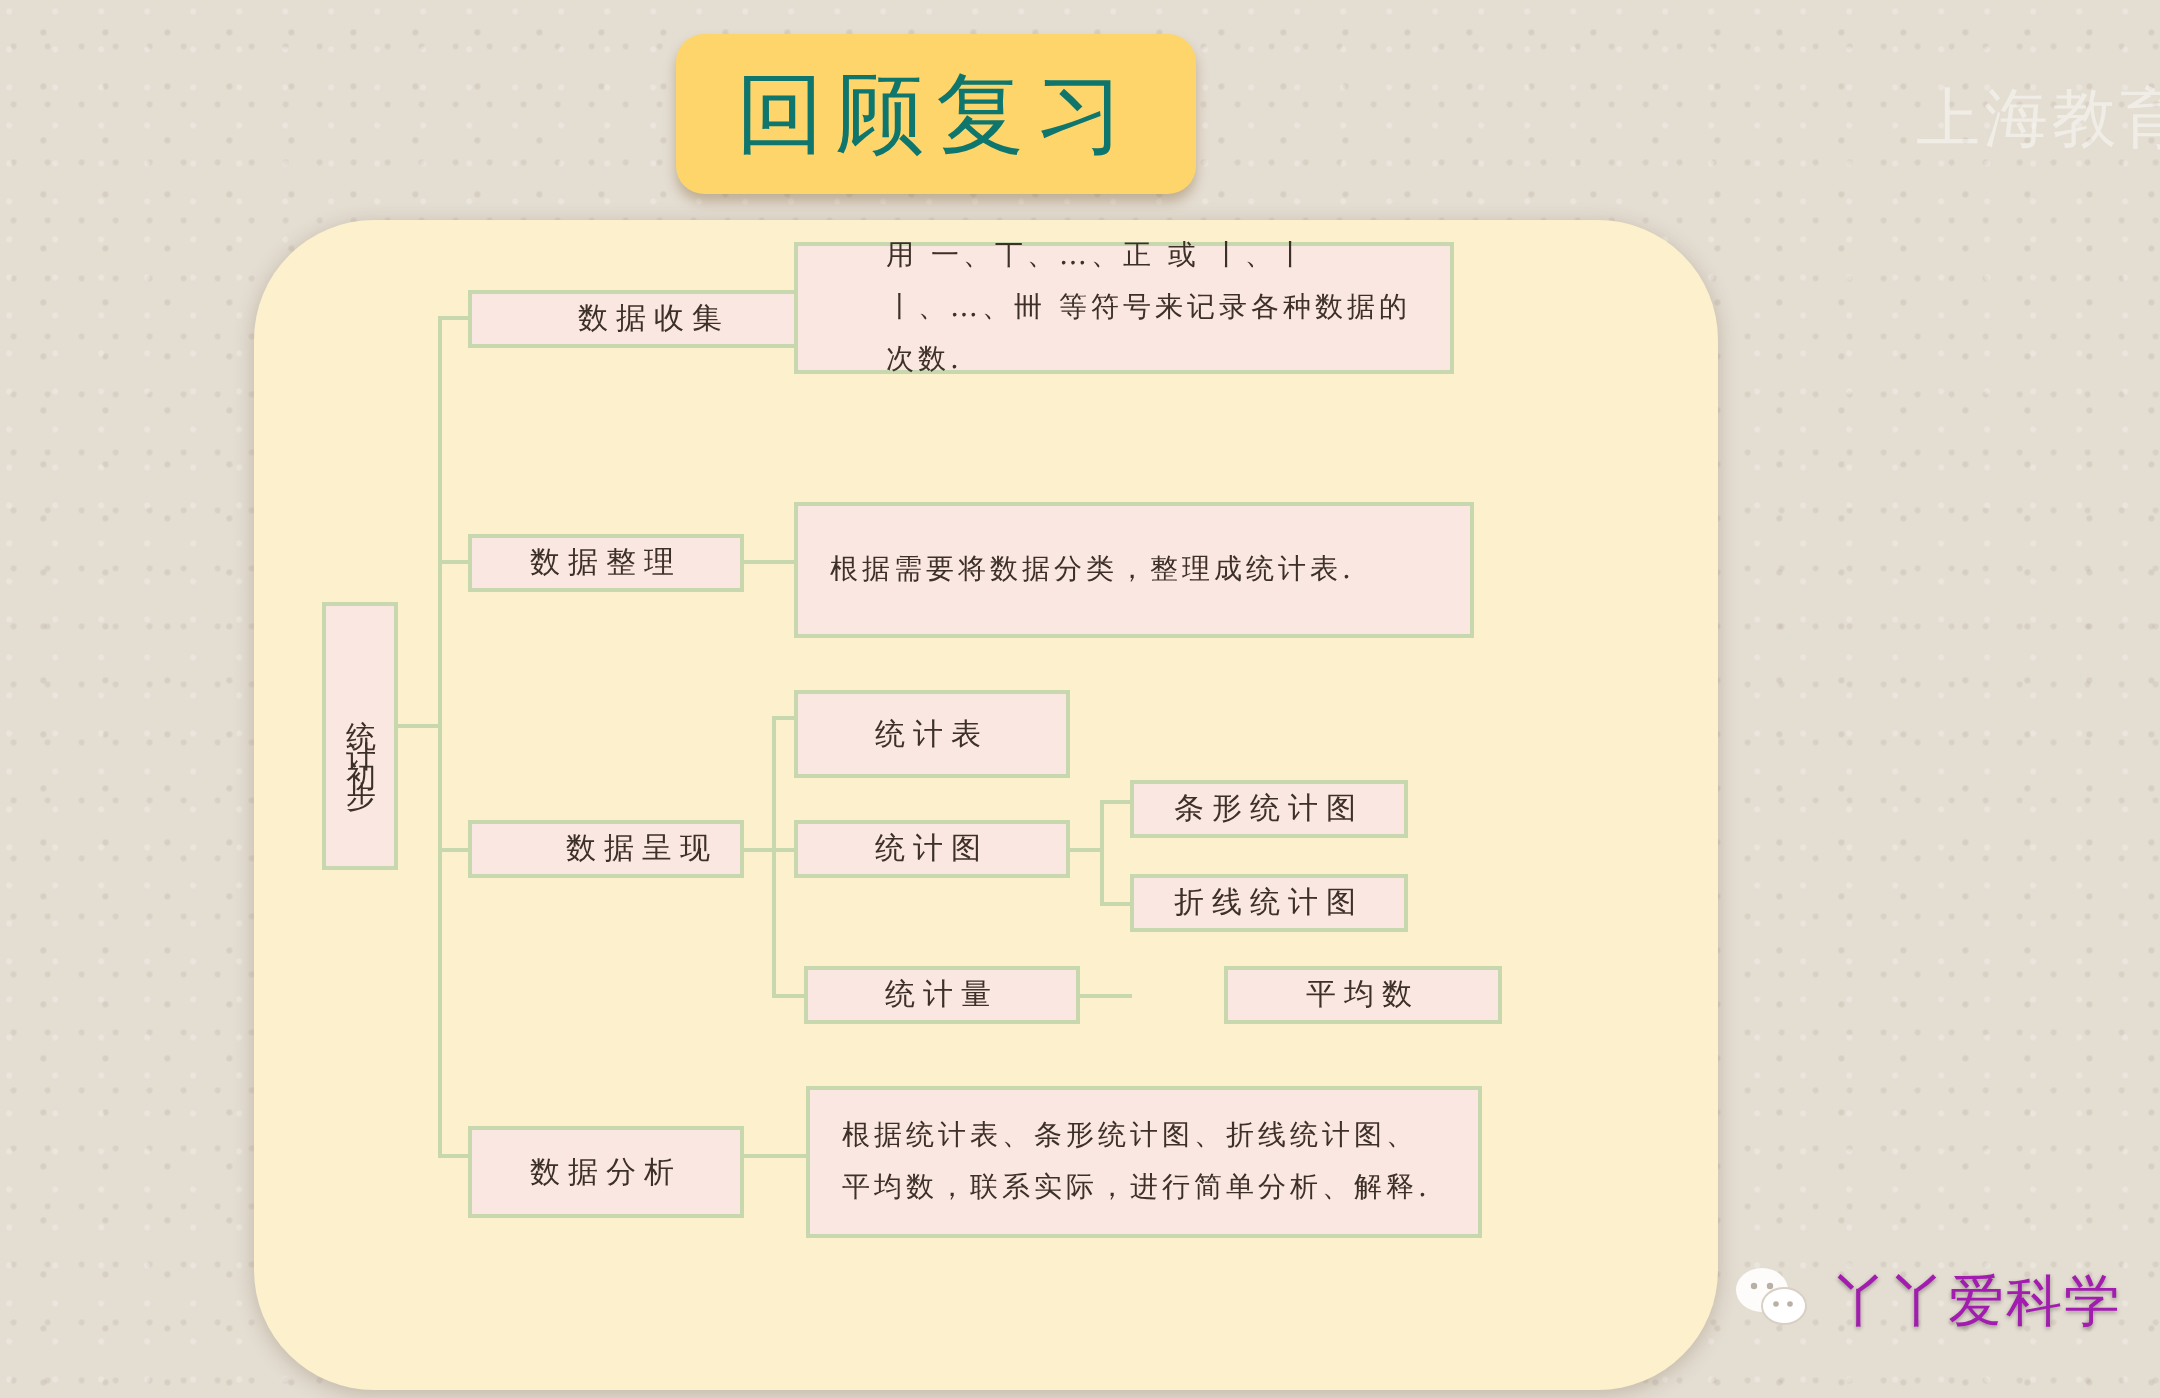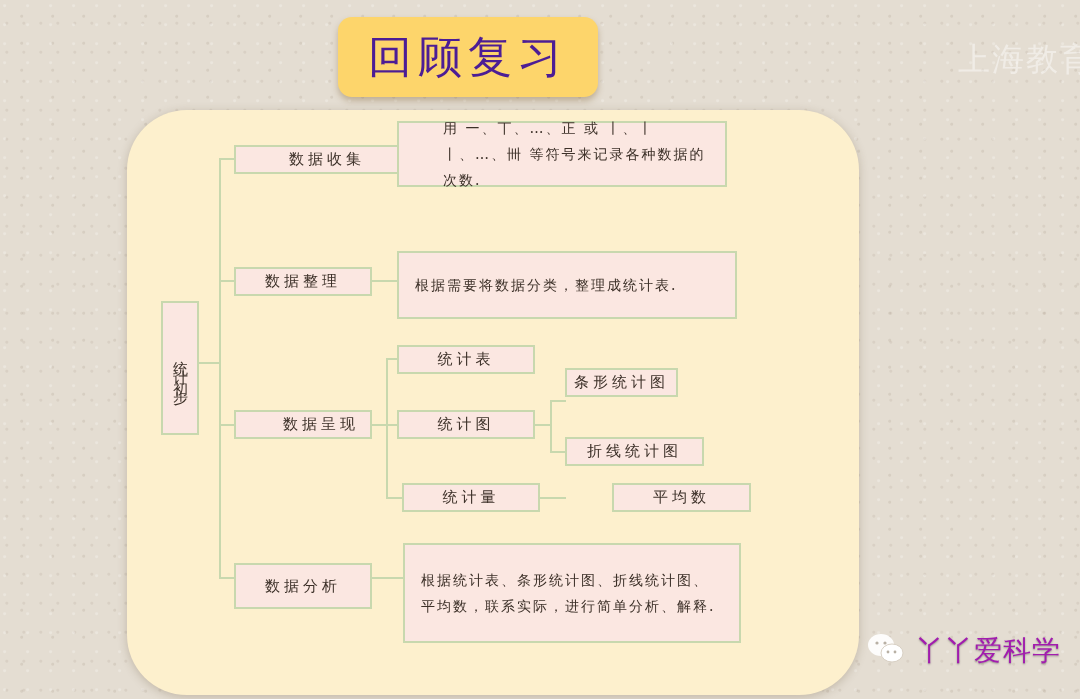--- a/index.html
+++ b/index.html
@@ -13,21 +13,21 @@
     background-size: 23px 19px, 31px 27px, 17px 29px;
     font-family: "DejaVu Serif", serif;
   }
   .title-badge {
     position:absolute; left:338px; top:17px; width:260px; height:80px;
     background:#fdd56b; border-radius:14px;
     box-shadow: 0 4px 6px rgba(120,90,40,0.35);
     display:flex; align-items:center; justify-content:center;
   }
   .title-badge span {
-    font-family:"DejaVu Sans", sans-serif; font-size:44px; color:#4c1d95;
+    font-family:"DejaVu Sans", sans-serif; font-size:44px; color:#0f766e;
     letter-spacing:6px; font-weight:normal;
   }
   .watermark-top {
     position:absolute; left:958px; top:38px; font-family:"DejaVu Sans", sans-serif;
     font-size:32px; color:rgba(255,255,255,0.45); letter-spacing:2px; white-space:nowrap;
   }
   .panel {
     position:absolute; left:127px; top:110px; width:732px; height:585px;
     background:#fdf0cd; border-radius:60px;
     box-shadow: 0 2px 10px rgba(90,70,40,0.25);
@@ -88,27 +88,27 @@
 
 <div class="box vbox" style="left:161px;top:301px;width:38px;height:134px;">统计初步</div>
 
 <div class="box" style="left:234px;top:145px;width:166px;height:29px;padding-left:20px;">数据收集</div>
 <div class="box" style="left:234px;top:267px;width:138px;height:29px;">数据整理</div>
 <div class="box" style="left:234px;top:410px;width:138px;height:29px;padding-left:36px;">数据呈现</div>
 <div class="box" style="left:234px;top:563px;width:138px;height:46px;">数据分析</div>
 
 <div class="box text" style="left:397px;top:121px;width:330px;height:66px;padding-left:44px;">用 一、丅、…、正 或 丨、丨丨、…、卌 等符号来记录各种数据的次数.</div>
 <div class="box text" style="left:397px;top:251px;width:340px;height:68px;">根据需要将数据分类，整理成统计表.</div>
-<div class="box text" style="left:403px;top:543px;width:338px;height:100px;">根据统计表、条形统计图、折线统计图、平均数，联系实际，进行简单分析、解释.</div>
+<div class="box text" style="left:403px;top:543px;width:338px;height:76px;">根据统计表、条形统计图、折线统计图、平均数，联系实际，进行简单分析、解释.</div>
 
-<div class="box" style="left:397px;top:345px;width:138px;height:29px;">统计表</div>
+<div class="box" style="left:397px;top:345px;width:138px;height:44px;">统计表</div>
 <div class="box" style="left:397px;top:410px;width:138px;height:29px;">统计图</div>
 <div class="box" style="left:402px;top:483px;width:138px;height:29px;">统计量</div>
 
-<div class="box" style="left:565px;top:368px;width:113px;height:29px;">条形统计图</div>
+<div class="box" style="left:565px;top:390px;width:139px;height:29px;">条形统计图</div>
 <div class="box" style="left:565px;top:437px;width:139px;height:29px;">折线统计图</div>
 <div class="box" style="left:565px;top:483px;width:139px;height:29px;margin-left:47px;">平均数</div>
 
 <div class="footer-mark">
   <span>
     <svg width="40" height="34" viewBox="0 0 40 34">
       <ellipse cx="15" cy="13" rx="13" ry="11" fill="#ffffff" opacity="0.9"></ellipse>
       <circle cx="11" cy="11" r="1.6" fill="#b8b0a4"></circle>
       <circle cx="19" cy="11" r="1.6" fill="#b8b0a4"></circle>
       <ellipse cx="26" cy="21" rx="11" ry="9" fill="#ffffff" stroke="#d8d0c4" stroke-width="1"></ellipse>

